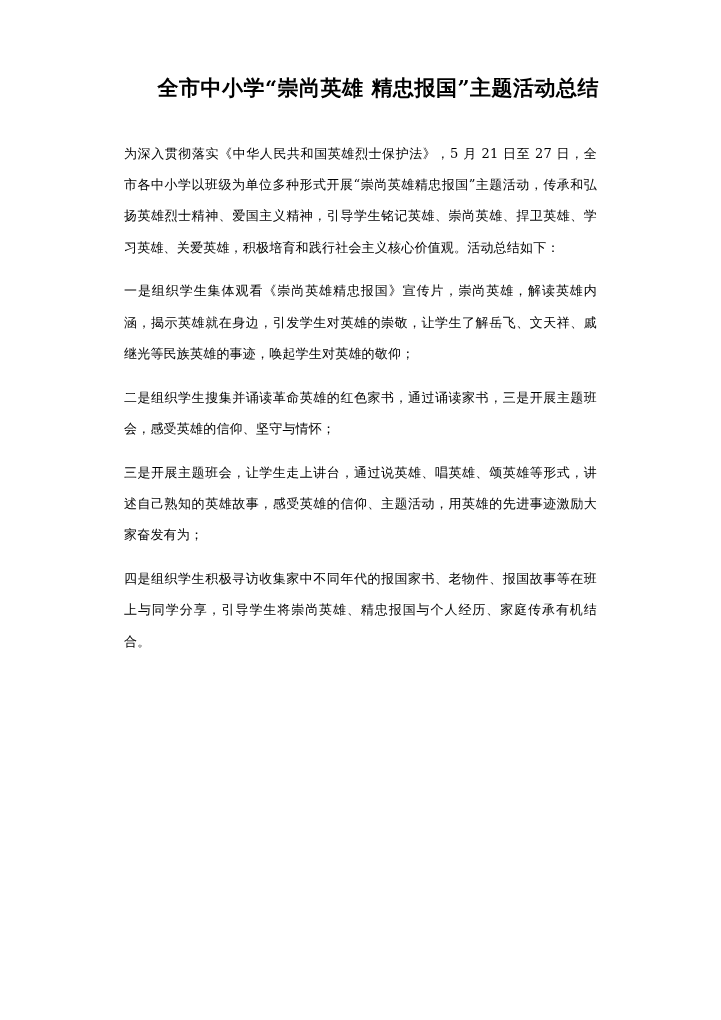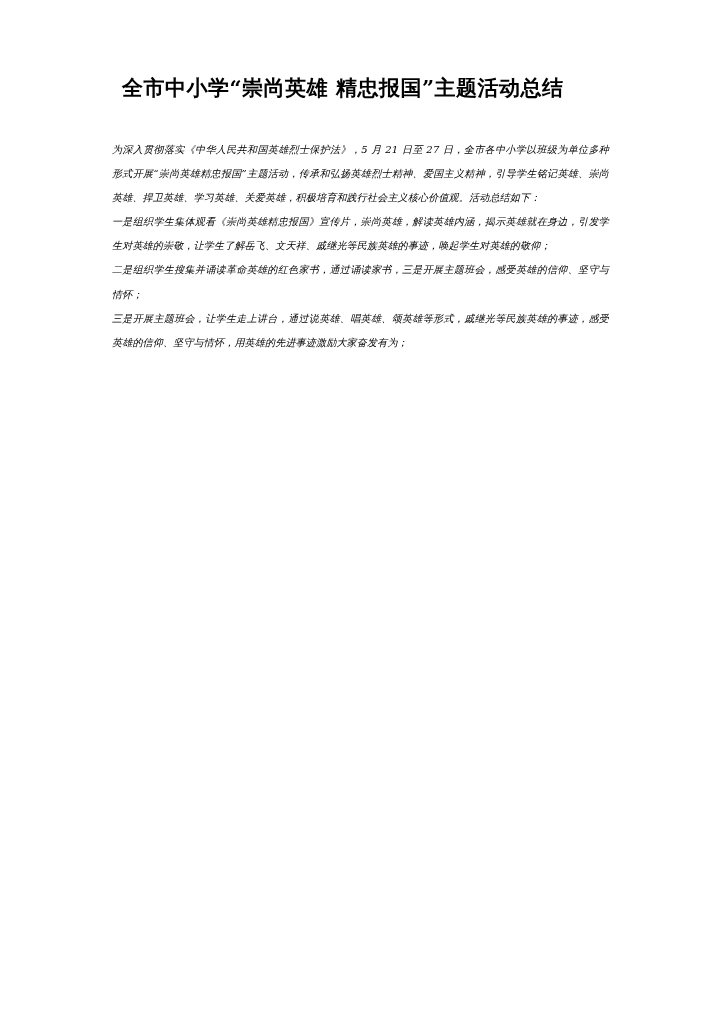--- a/index.html
+++ b/index.html
@@ -19,45 +19,45 @@
     height: 1020px;
     box-sizing: border-box;
     padding: 72px 112px 0 112px;
     background: #ffffff;
     position: relative;
   }
   .doc-title {
     font-size: 21px;
     font-weight: bold;
     line-height: 1.5;
-    text-align: left;
+    text-align: right;
     margin: 0;
     padding: 0 10px;
     letter-spacing: 0.5px;
   }
   .body-block {
     margin-top: 34px;
   }
   .para {
-    font-size: 10px;
+    font-size: 13px;
     line-height: 2.42;
-    margin: 0;
+    margin: 12px;
     text-align: justify;
     text-justify: inter-ideograph;
     letter-spacing: 0.2px;
-    font-style: italic;
   }
   .para.indent {
     text-indent: 0;
   }
 </style>
 </head>
 <body>
 
 <div class="page">
   <h1 class="doc-title">全市中小学“崇尚英雄 精忠报国”主题活动总结</h1>
   <div class="body-block">
     <p class="para indent"> 为深入贯彻落实《中华人民共和国英雄烈士保护法》，5 月 21 日至 27 日，全市各中小学以班级为单位多种形式开展“崇尚英雄精忠报国”主题活动，传承和弘扬英雄烈士精神、爱国主义精神，引导学生铭记英雄、崇尚英雄、捍卫英雄、学习英雄、关爱英雄，积极培育和践行社会主义核心价值观。活动总结如下：</p>
     <p class="para">一是组织学生集体观看《崇尚英雄精忠报国》宣传片，崇尚英雄，解读英雄内涵，揭示英雄就在身边，引发学生对英雄的崇敬，让学生了解岳飞、文天祥、戚继光等民族英雄的事迹，唤起学生对英雄的敬仰；</p>
     <p class="para">二是组织学生搜集并诵读革命英雄的红色家书，通过诵读家书，三是开展主题班会，感受英雄的信仰、坚守与情怀；</p>
-    <p class="para">三是开展主题班会，让学生走上讲台，通过说英雄、唱英雄、颂英雄等形式，戚继光等民族英雄的事迹，感受英雄的信仰、坚守与情怀，用英雄的先进事迹激励大家奋发有为；</p>
+    <p class="para">三是开展主题班会，让学生走上讲台，通过说英雄、唱英雄、颂英雄等形式，讲述自己熟知的英雄故事，感受英雄的信仰、主题活动，用英雄的先进事迹激励大家奋发有为；</p>
+    <p class="para">四是组织学生积极寻访收集家中不同年代的报国家书、老物件、报国故事等在班上与同学分享，引导学生将崇尚英雄、精忠报国与个人经历、家庭传承有机结合。</p>
   </div>
 </div>
 
 </body></html>

